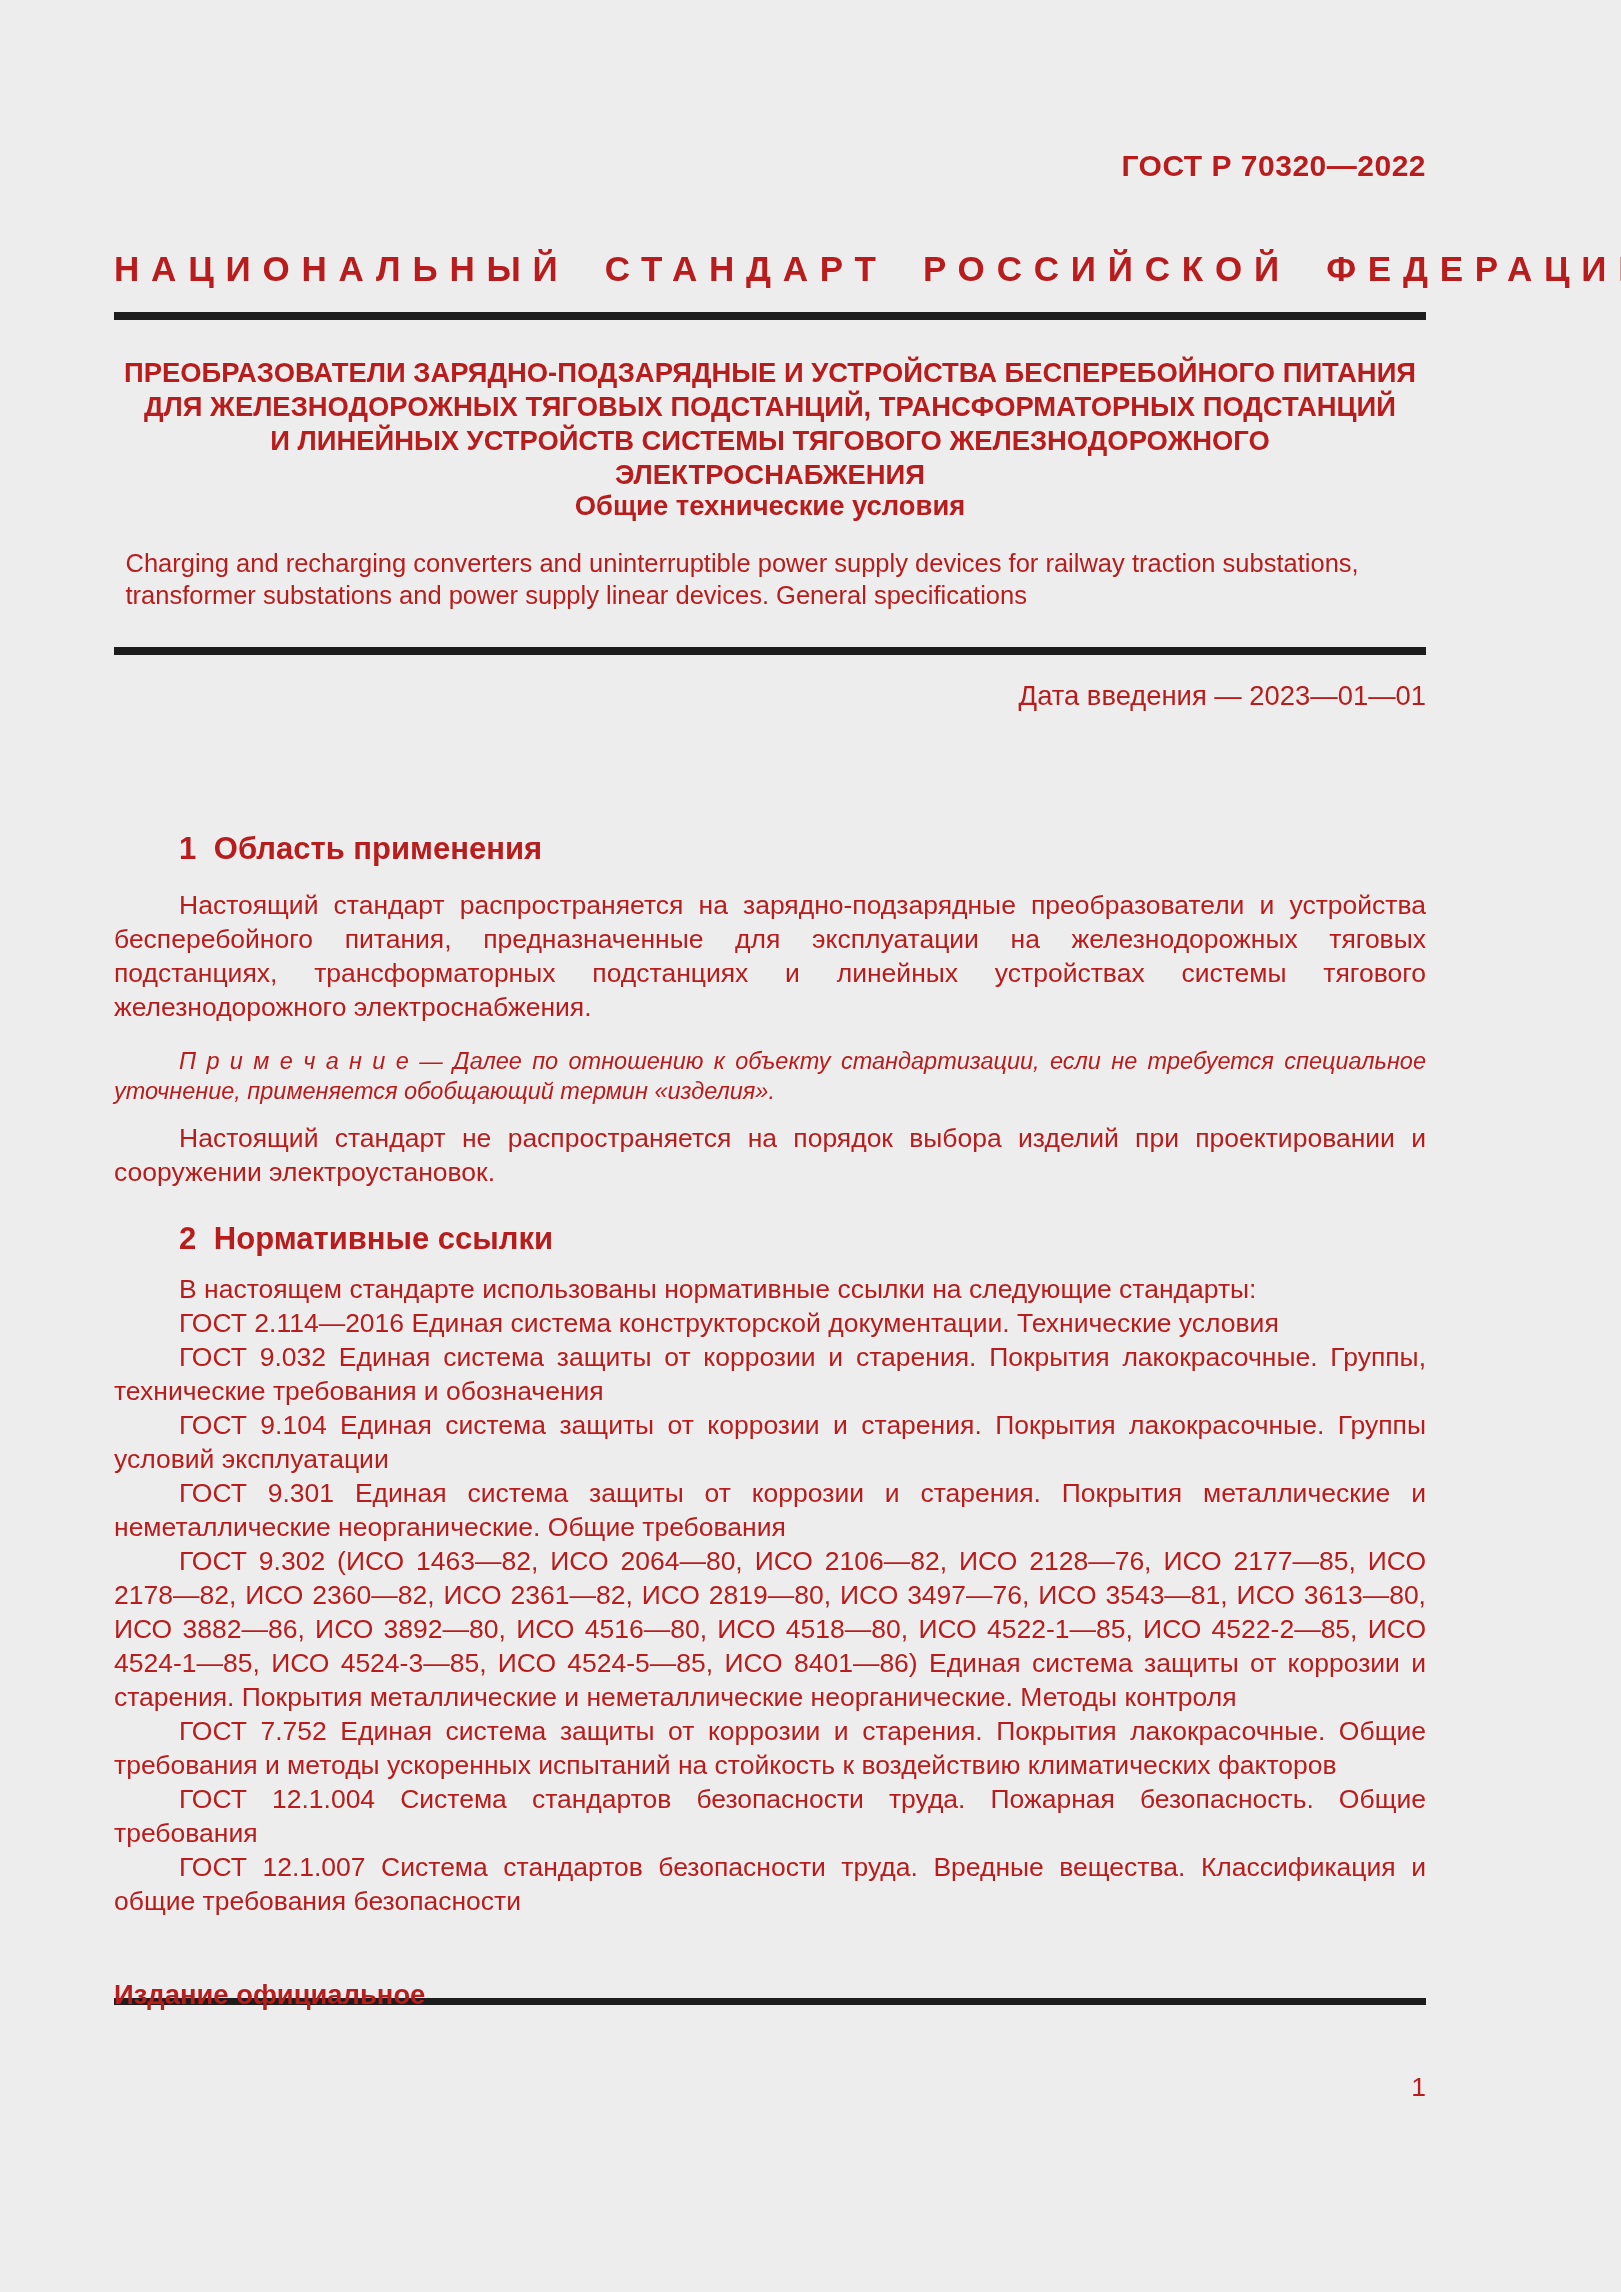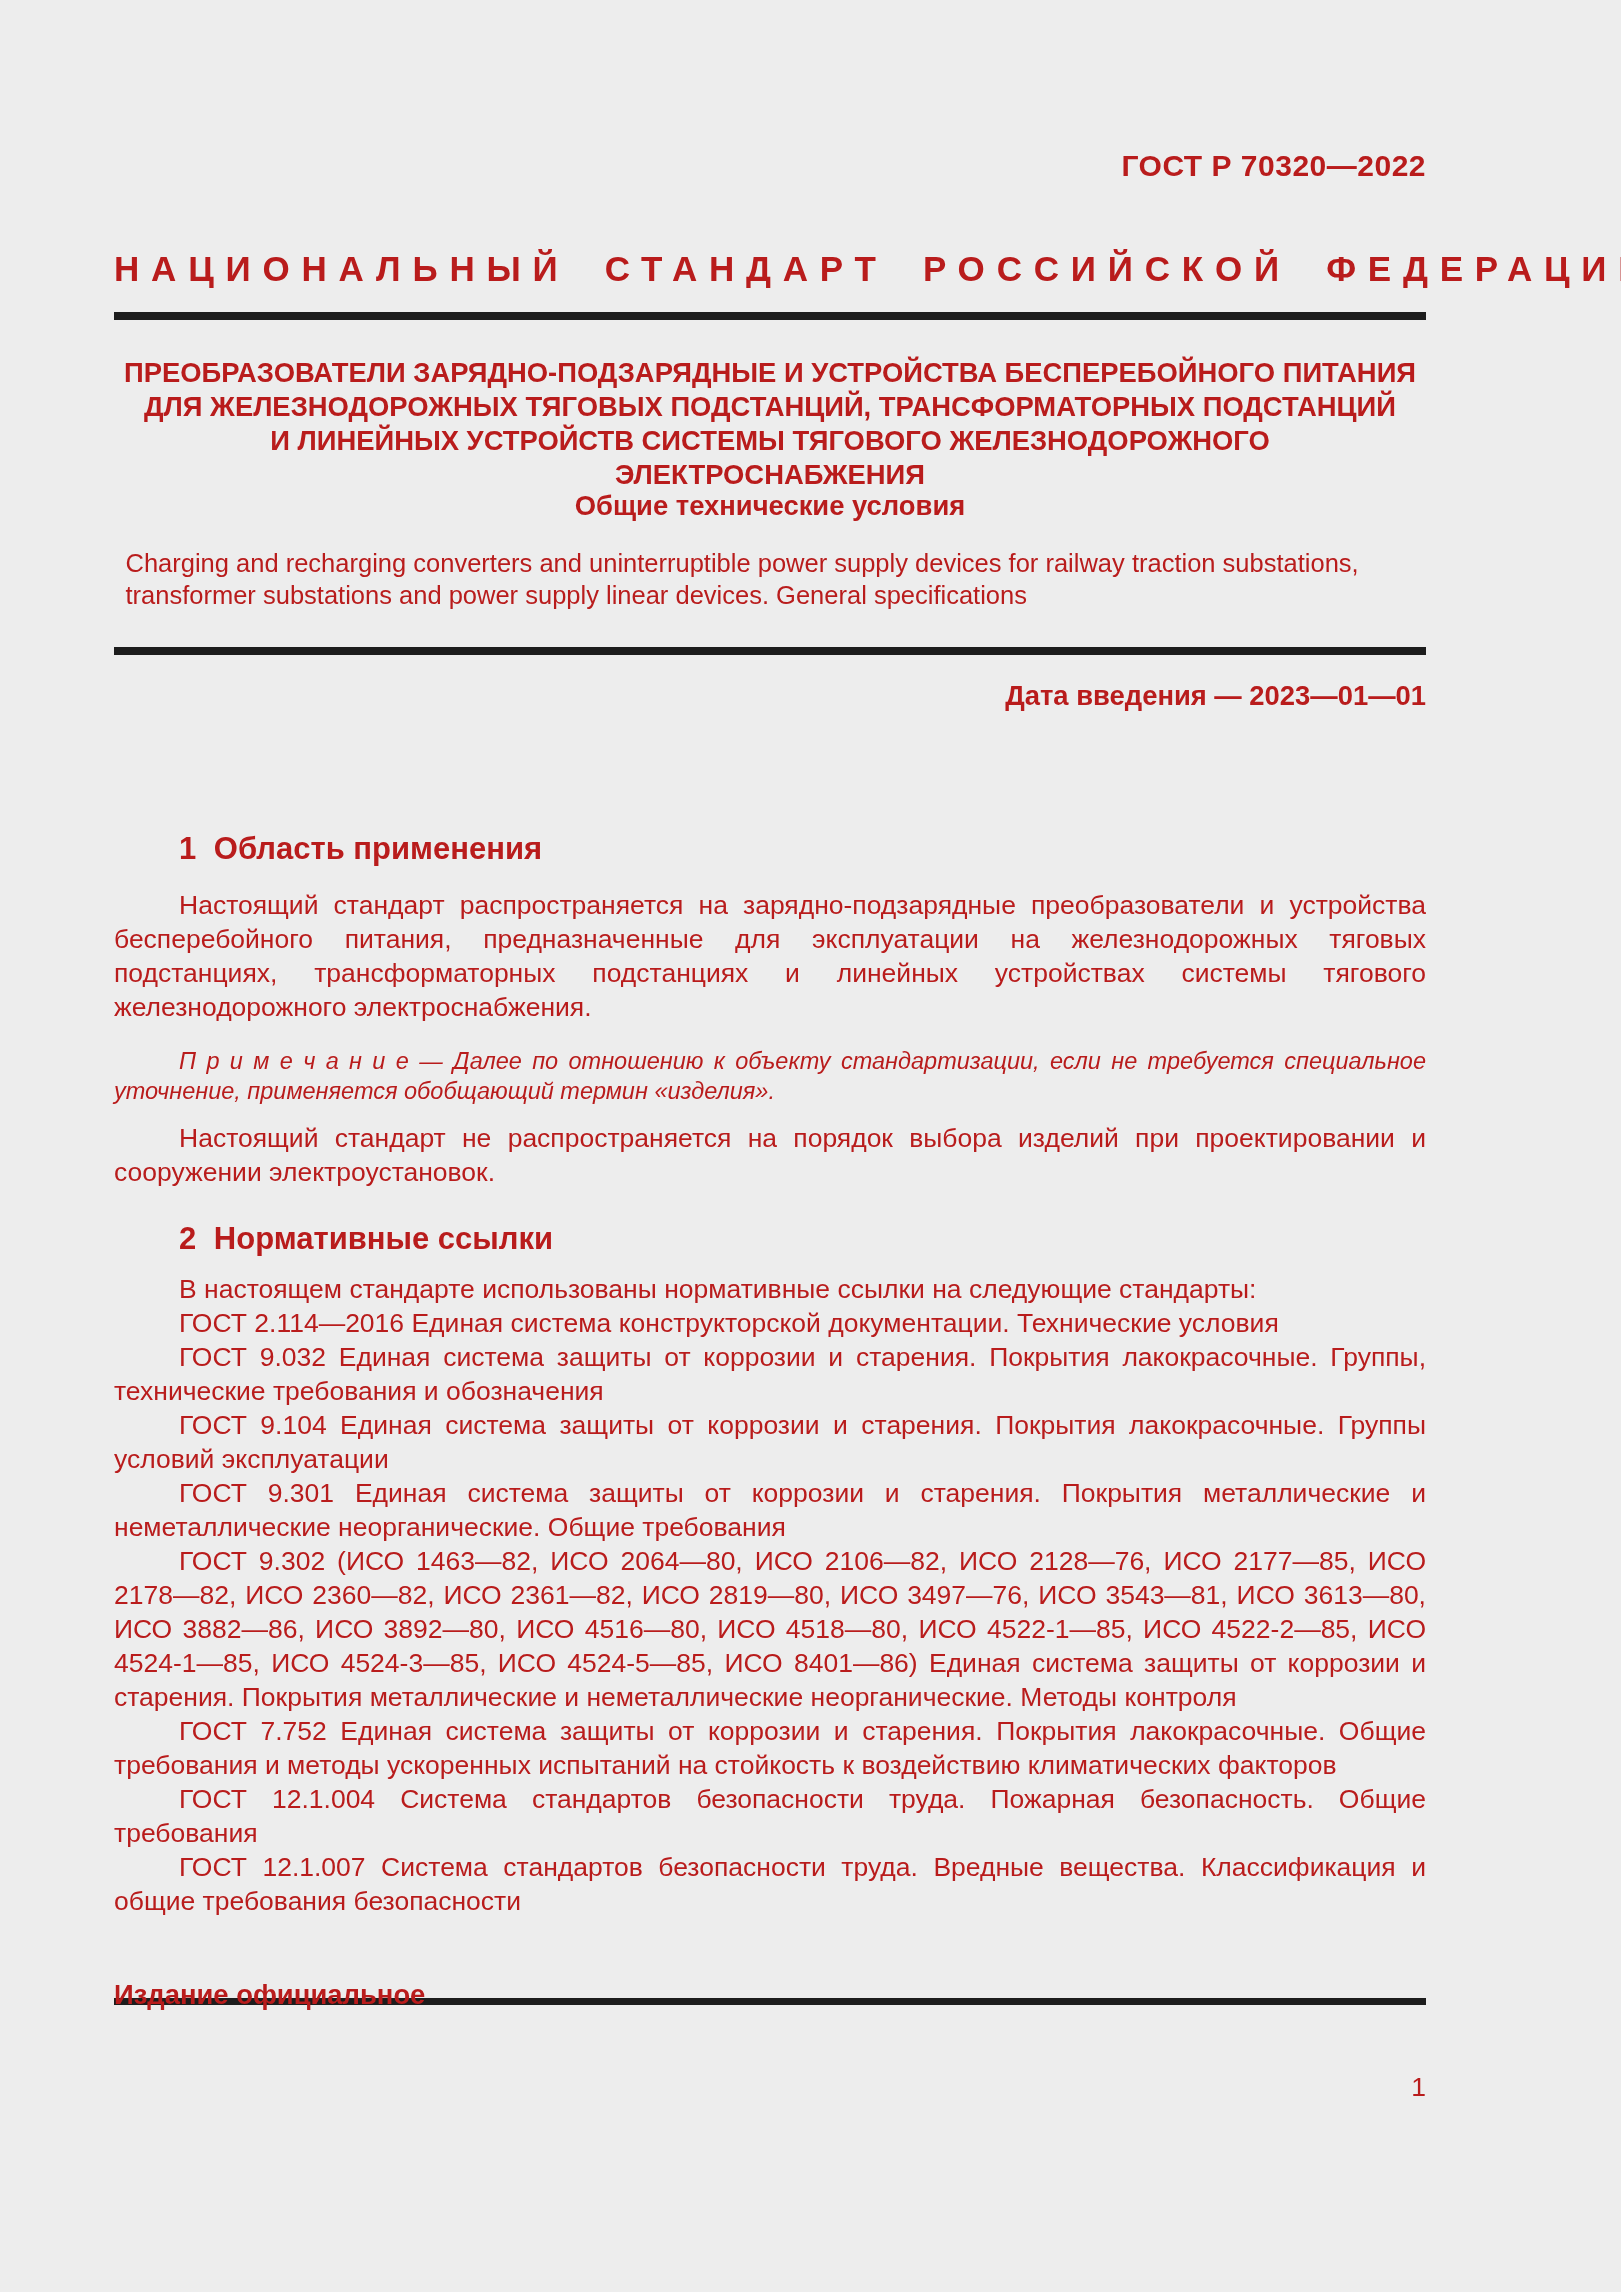--- a/index.html
+++ b/index.html
@@ -51,21 +51,21 @@
   .title-en {
     top: 547px;
     font-size: 25.5px;
     line-height: 32px;
   }
   .title-en .inner { max-width: 1289px; margin: 0 auto; }
 
   .effective-date {
     top: 680px;
     text-align: right;
-    font-weight: bold;
+    font-weight: normal;
     font-size: 27.4px;
   }
 
   .section-heading {
     font-weight: bold;
     font-size: 31px;
     padding-left: 65px;
   }
   .section-heading .num { margin-right: 17.6px; }
   .sec1-heading { top: 831px; }

